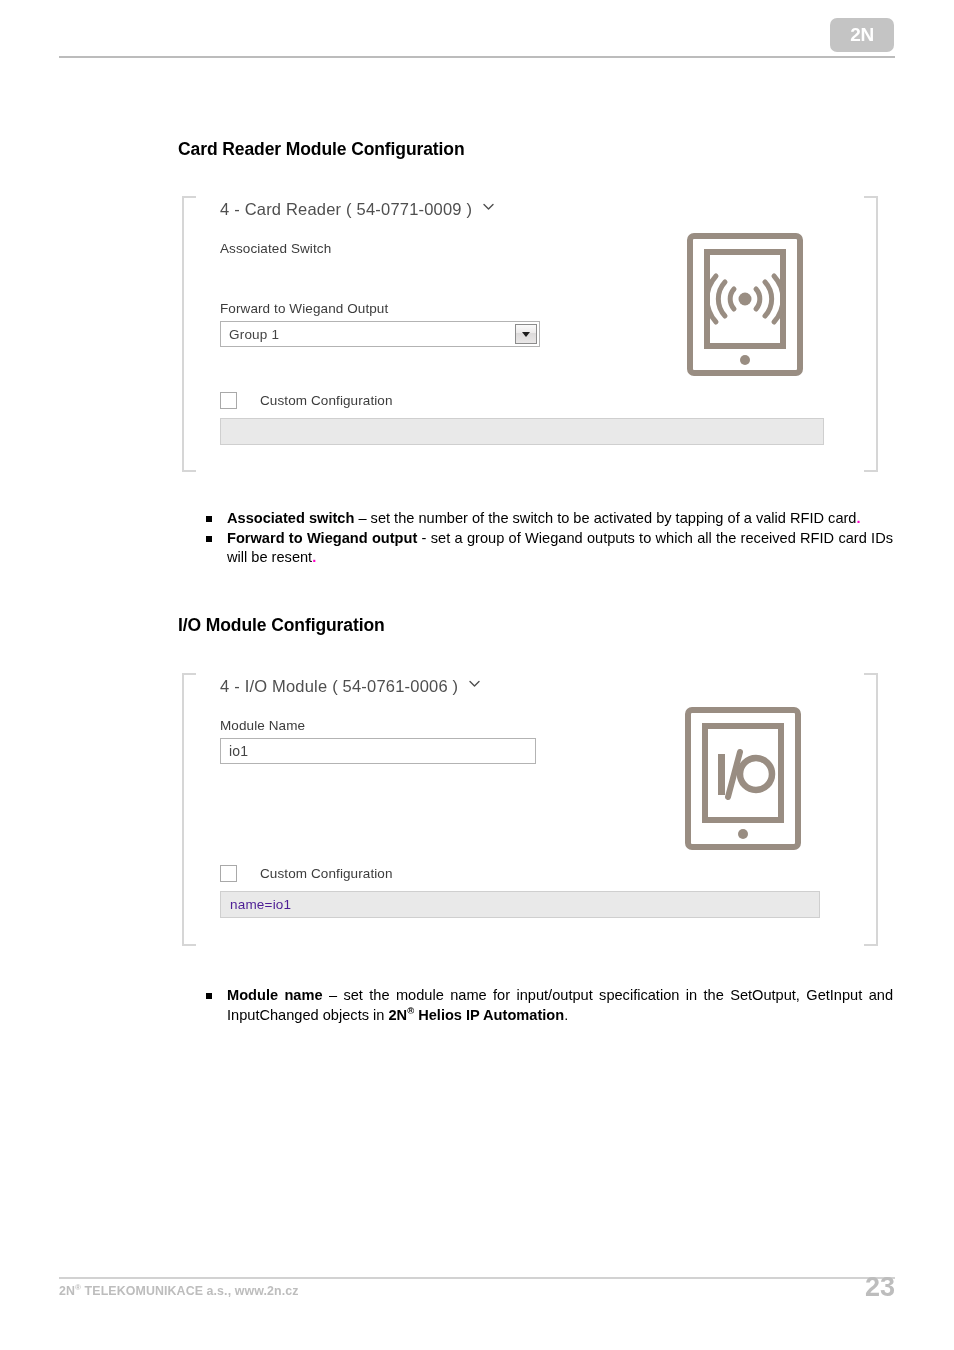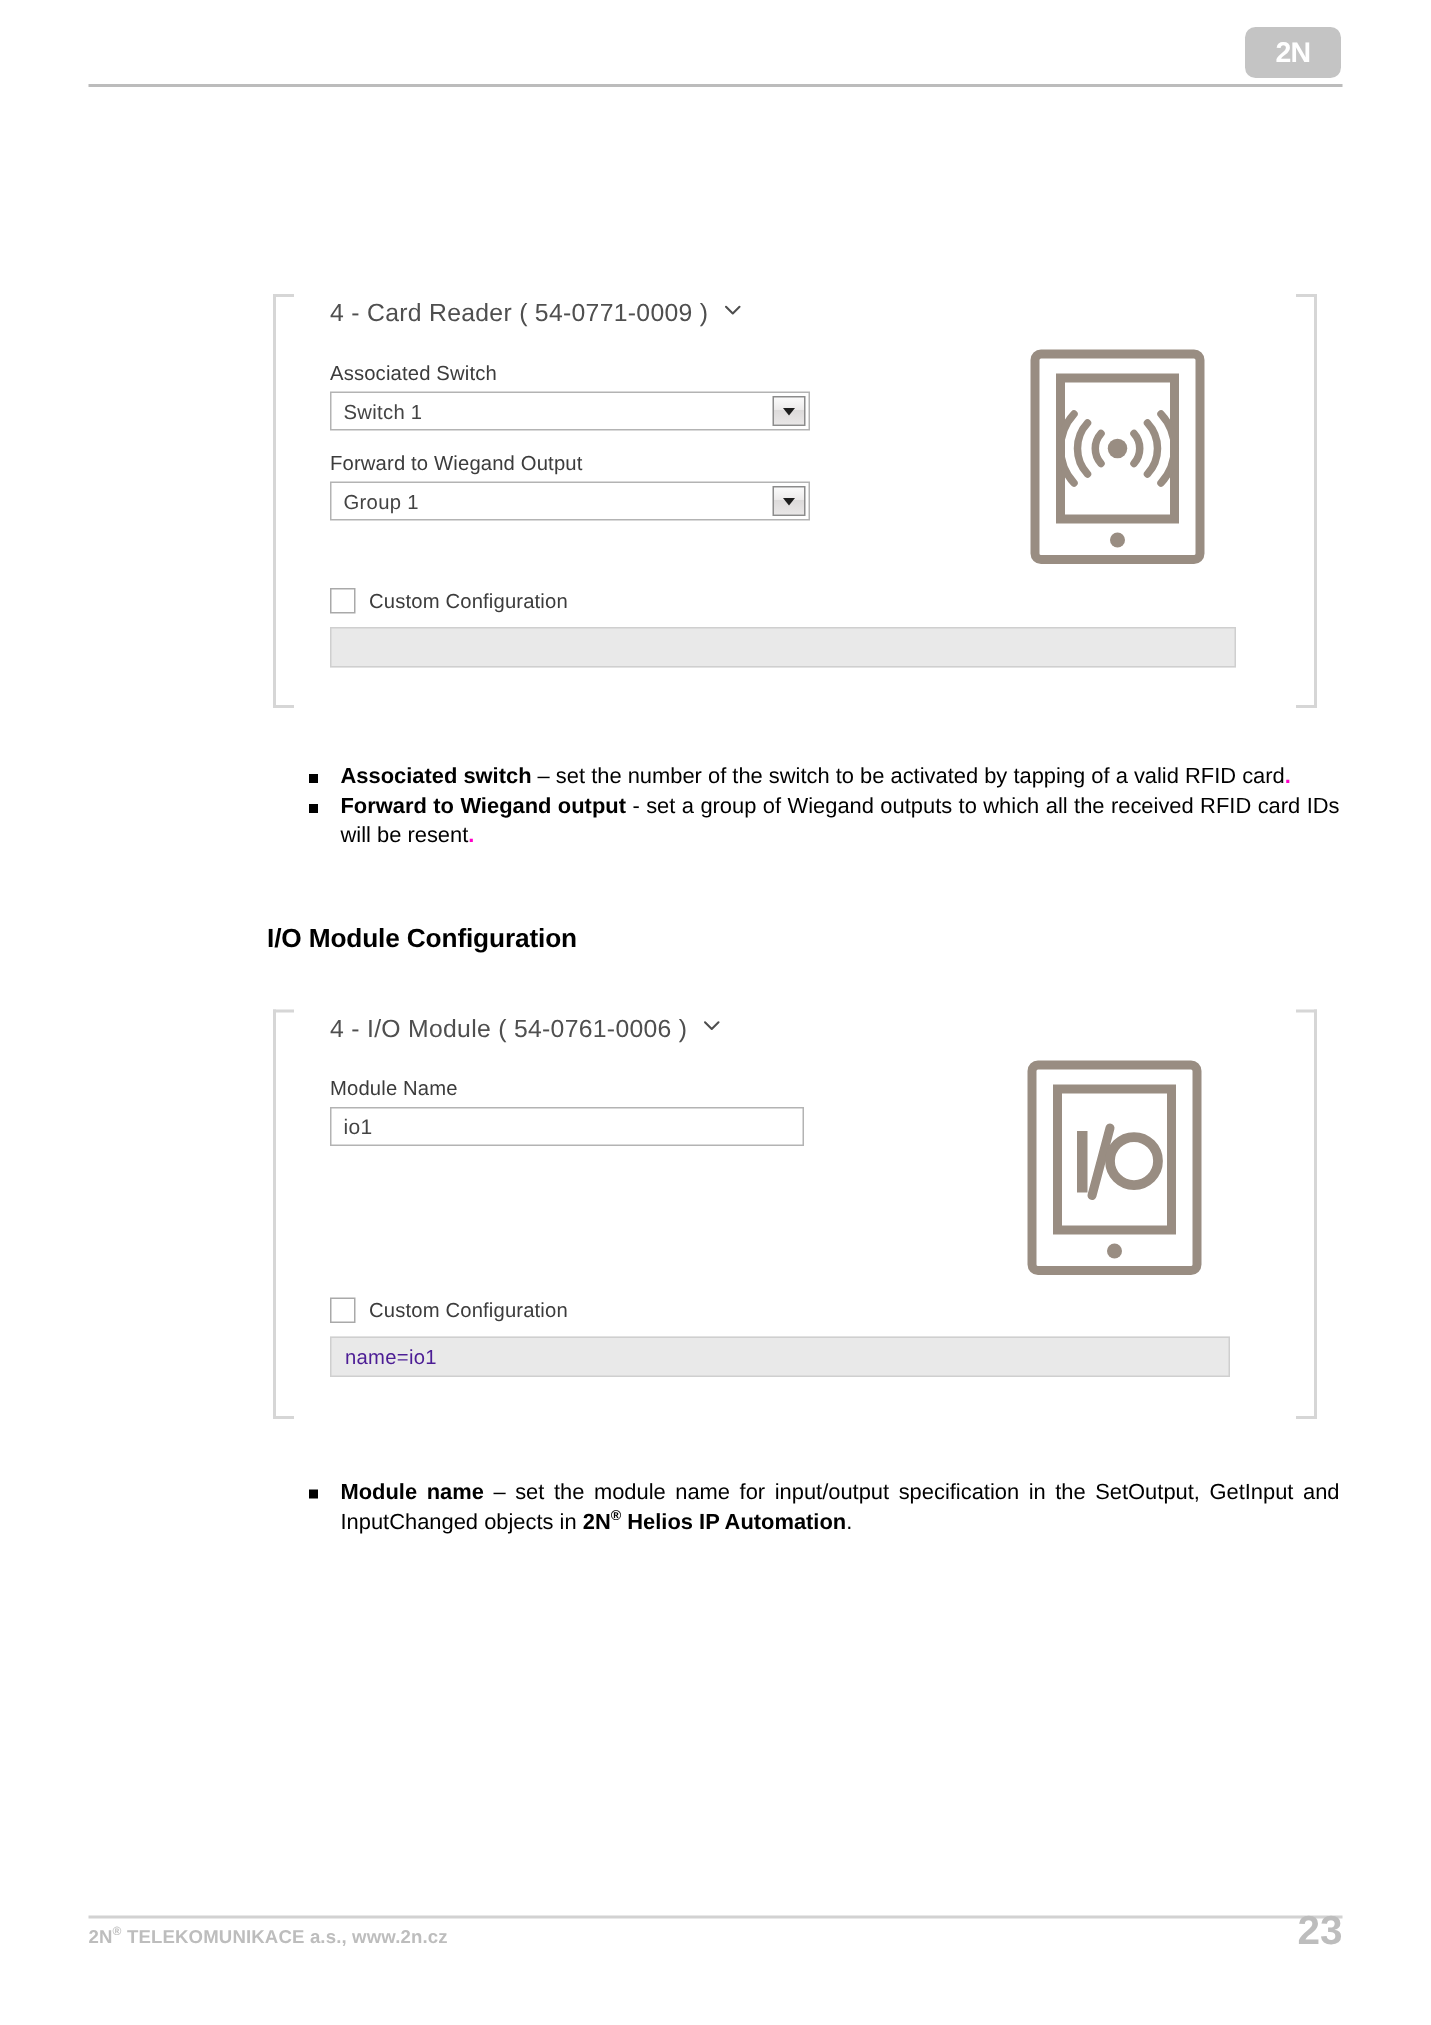--- a/index.html
+++ b/index.html
@@ -154,21 +154,21 @@
     width: 0; height: 0;
     border-left: 4.5px solid transparent;
     border-right: 4.5px solid transparent;
     border-top: 5px solid #1d1d1d;
   }
 
   .chk-row {
     position: absolute;
     display: flex;
     align-items: center;
-    gap: 9px;
+    gap: 23px;
   }
   .chk-box {
     width: 17px;
     height: 17px;
     box-sizing: border-box;
     border: 1px solid #a9a9a9;
     background: #fff;
   }
   .chk-label {
     font-size: 13.5px;
@@ -250,41 +250,36 @@
 
   <div class="header">
     <div class="logo">
       <svg width="44" height="20" viewBox="0 0 44 20" aria-hidden="true">
         <text x="22" y="16" text-anchor="middle" font-family="Liberation Sans, sans-serif" font-size="19" font-weight="bold" fill="#ffffff" letter-spacing="-0.5">2N</text>
       </svg>
     </div>
     <div class="header-rule"></div>
   </div>
 
+  <div class="h2" style="top:139px;">Card Reader Module Configuration</div>
 
   <div class="panel" style="left:182px; top:196px; width:696px; height:276px;">
     <div class="bracket left"></div>
     <div class="bracket right"></div>
 
     <div class="panel-title">
       <span>4 - Card Reader ( 54-0771-0009 )</span>
       <span class="chev">
         <svg width="11" height="8" viewBox="0 0 11 8" aria-hidden="true">
           <path d="M1 1.5 L5.5 6 L10 1.5" fill="none" stroke="#4f4f4f" stroke-width="1.4" stroke-linecap="round" stroke-linejoin="round"></path>
         </svg>
       </span>
     </div>
 
     <div class="field-label" style="left:38px; top:45px;">Associated Switch</div>
-    <div class="wform-select" style="left:38px; top:65px; width:320px; height:26px;">
-      <span class="sel-text">Switch 1</span>
-      <span class="sel-btn">
-          <i class="tri"></i>
-        </span>
-    </div>
 
     <div class="field-label" style="left:38px; top:105px;">Forward to Wiegand Output</div>
     <div class="wform-select" style="left:38px; top:125px; width:320px; height:26px;">
       <span class="sel-text">Group 1</span>
       <span class="sel-btn">
           <i class="tri"></i>
         </span>
     </div>
 
     <div class="chk-row" style="left:38px; top:196px;">

